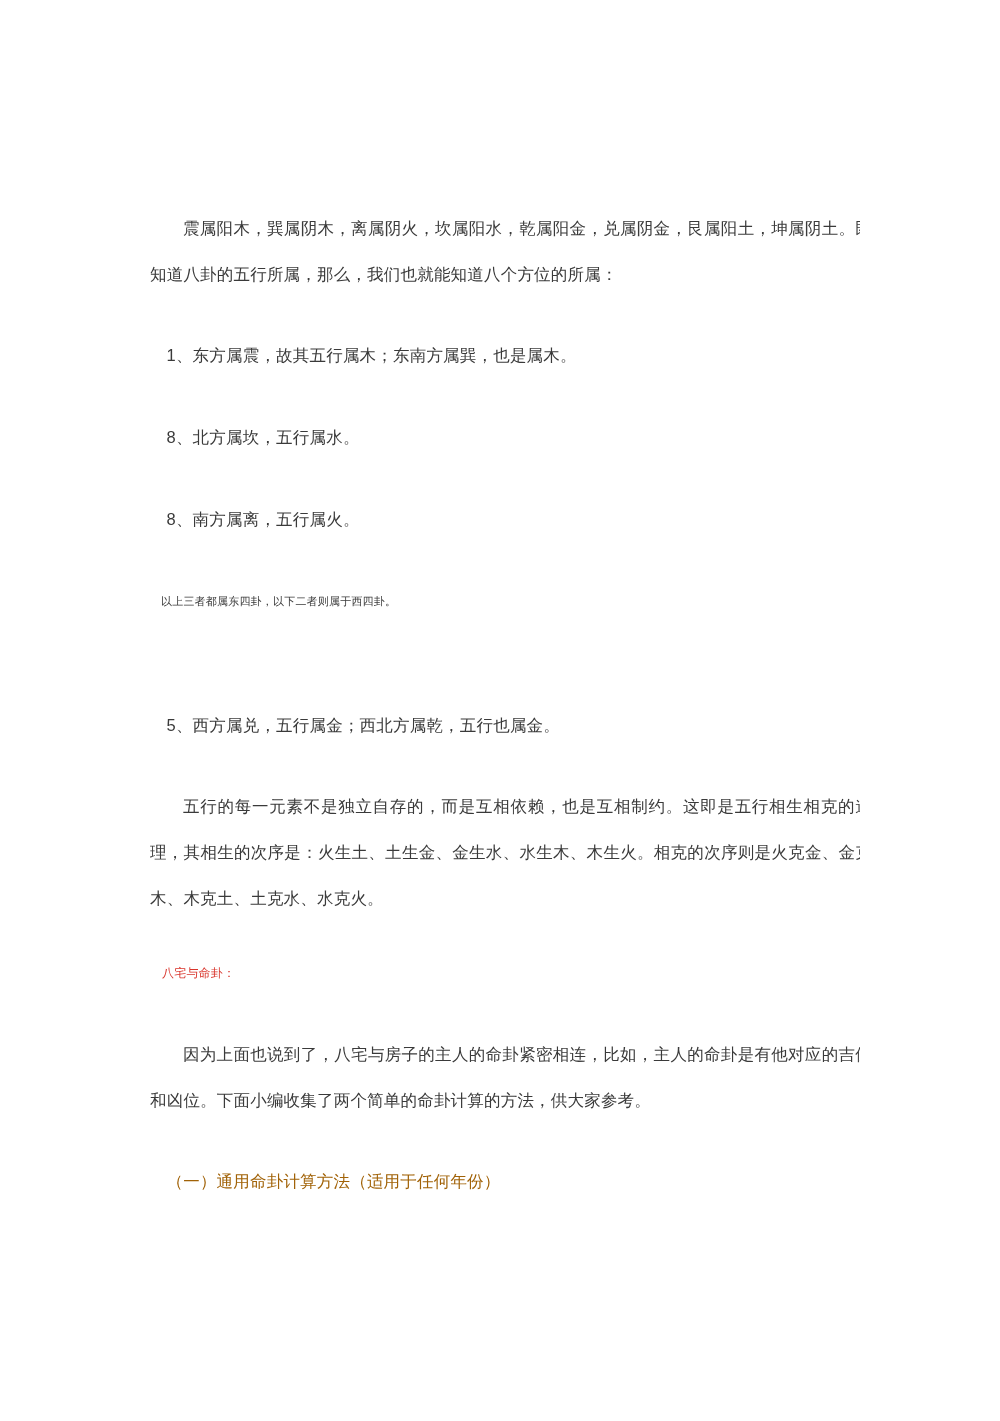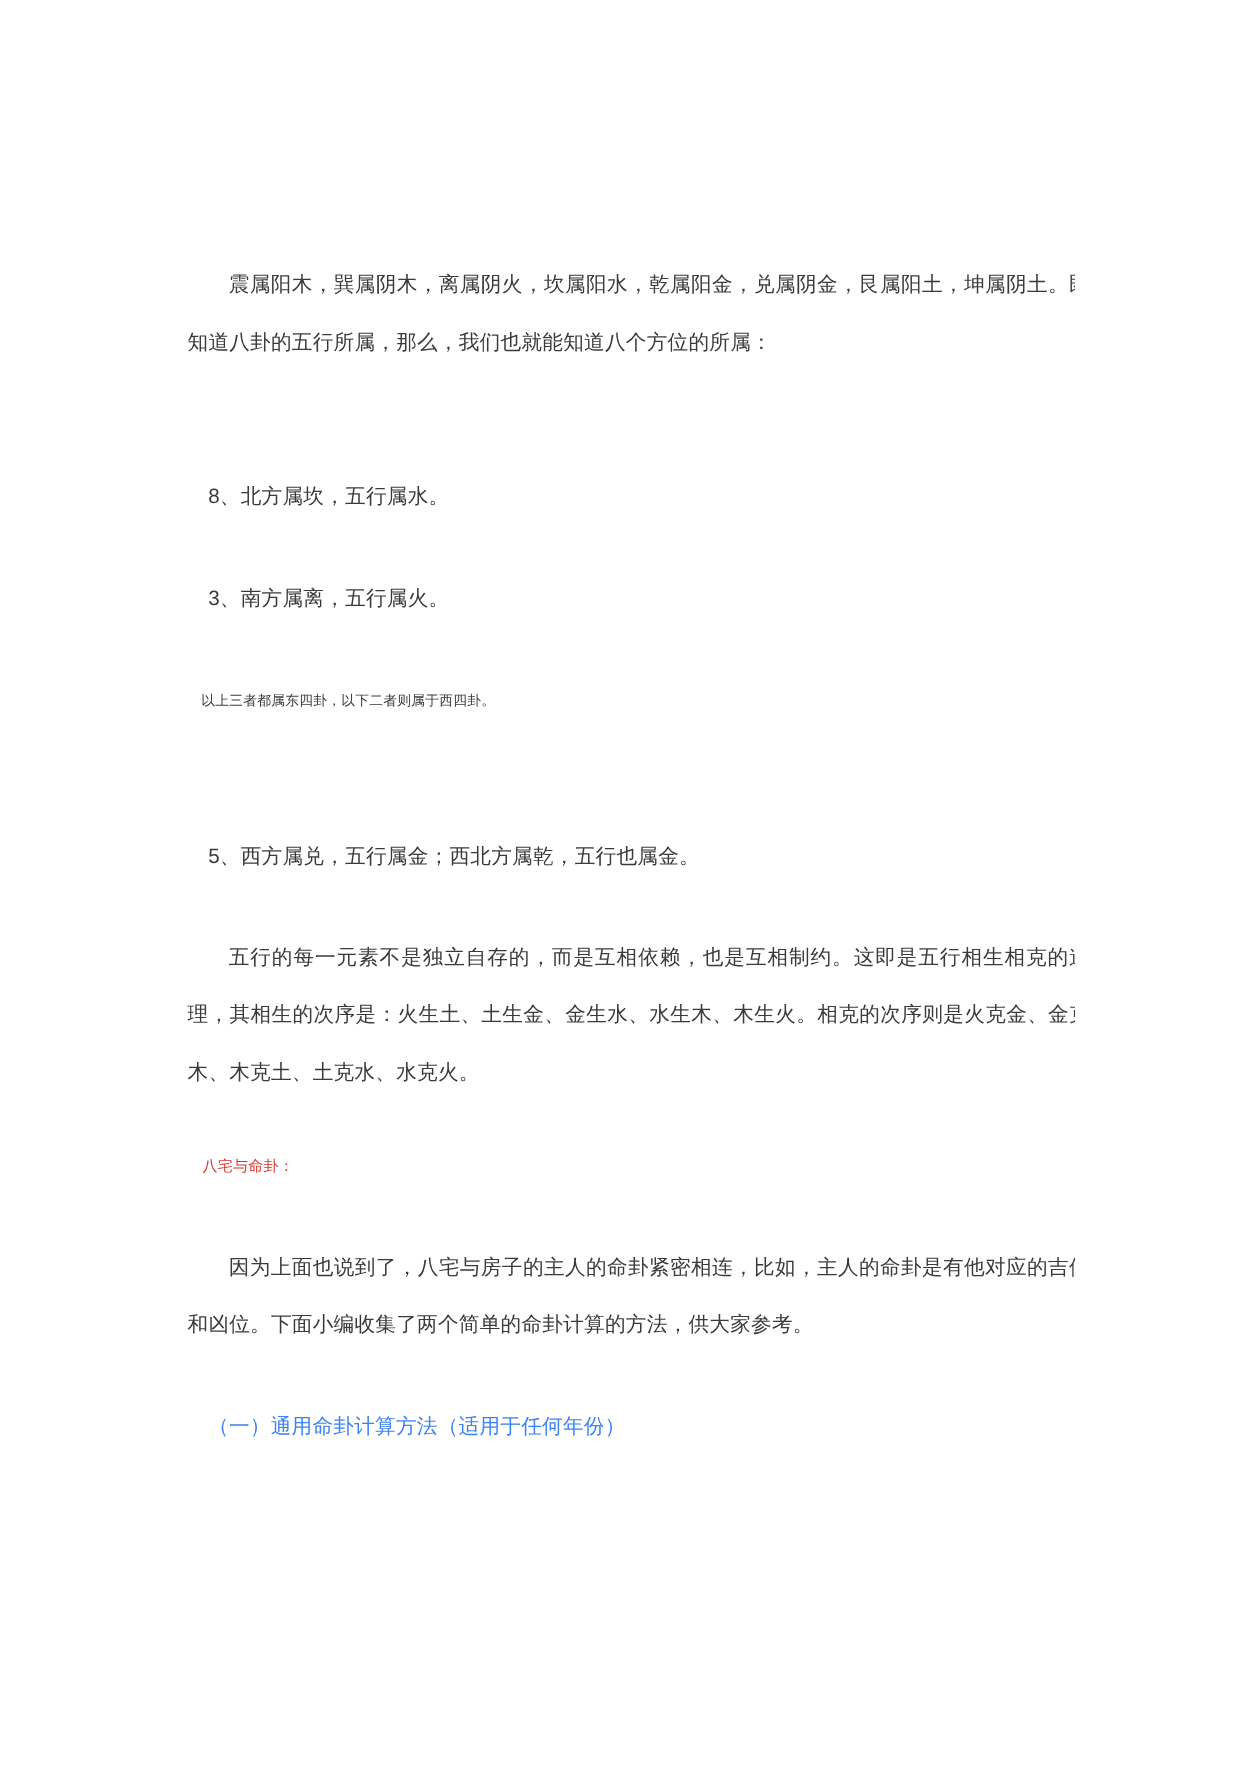--- a/index.html
+++ b/index.html
@@ -74,44 +74,45 @@
     line-height: 40px;
     color: #3a3a3a;
     margin: 0;
     text-indent: 1em;
     letter-spacing: 0.2px;
   }
 
   .sub-heading {
     font-size: 16.5px;
     line-height: 40px;
-    color: #3b82f6;
+    color: #a16207;
     margin: 0;
     text-indent: 1em;
     letter-spacing: 0.2px;
   }
 </style>
 </head>
 <body>
 
 <div class="page">
   <div class="content">
 
     <p class="para indent">震属阳木，巽属阴木，离属阴火，坎属阳水，乾属阳金，兑属阴金，艮属阳土，坤属阴土。既知道八卦的五行所属，那么，我们也就能知道八个方位的所属：</p>
 
     <div class="gap-md"></div>
 
+    <p class="list-item">1、东方属震，故其五行属木；东南方属巽，也是属木。</p>
 
     <div class="gap-lg"></div>
 
     <p class="list-item">8、北方属坎，五行属水。</p>
 
     <div class="gap-lg"></div>
 
-    <p class="list-item">3、南方属离，五行属火。</p>
+    <p class="list-item">8、南方属离，五行属火。</p>
 
     <div class="gap-lg"></div>
 
     <p class="plain-line">以上三者都属东四卦，以下二者则属于西四卦。</p>
 
     <div class="gap-lg"></div>
 
 
     <div class="gap-lg"></div>
 

